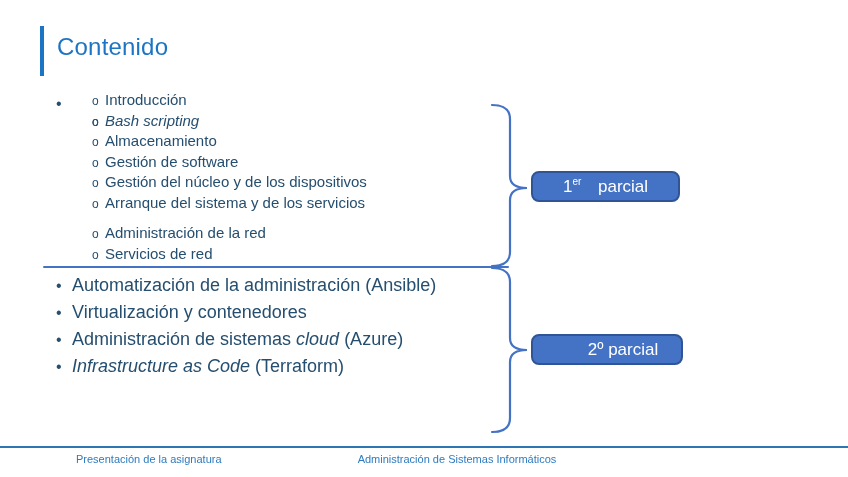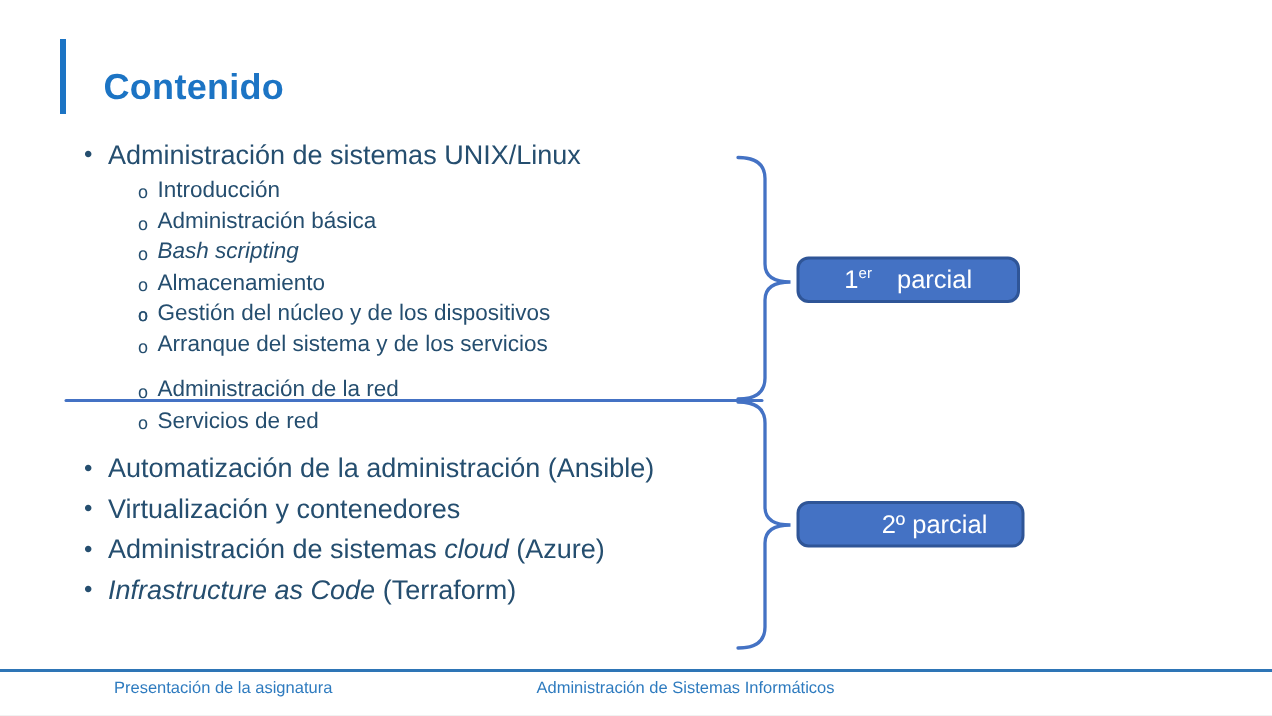--- a/index.html
+++ b/index.html
@@ -10,21 +10,21 @@
     --footer-text:#2E7BBF;
     --footer-line:#2E75B6;
   }
   html,body{margin:0;padding:0;background:#e8e8e8;}
   .slide{
     position:relative;width:848px;height:477px;background:#ffffff;
     font-family:"Liberation Sans", sans-serif;overflow:hidden;margin:0 auto;
   }
   
   .title-bar{position:absolute;left:40px;top:26px;width:4px;height:50px;background:var(--accent);}
-  .page-title{position:absolute;left:57px;top:33px;margin:12px;font-size:24px;font-weight:700;
+  .page-title{position:absolute;left:57px;top:33px;margin:0;font-size:24px;font-weight:400;
     color:var(--accent);letter-spacing:0.2px;}
   
   .content{position:absolute;left:43px;top:90px;width:480px;color:var(--text);}
   .line{position:relative;white-space:nowrap;}
   .line.main{font-size:18px;line-height:27px;padding-left:29px;}
   .line.sub{font-size:15px;line-height:20.5px;padding-left:62px;}
   .line.main .marker{position:absolute;left:13px;top:0;font-size:16px;}
   .line.sub .marker{position:absolute;left:49px;top:1px;font-size:12px;}
   .line.mt-after-divider{margin-top:10px;}
   .line.mt-group{margin-top:8px;}
@@ -51,26 +51,26 @@
 </style>
 </head>
 <body>
 
 <div class="slide">
 
   <div class="title-bar"></div>
   <h1 class="page-title">Contenido</h1>
 
   <div class="content">
-    <div class="line main"><span class="marker">•</span><span>Administración de sistemas UNIX/Linux</span><span class="it"></span><span></span></div>
+    <div class="line main"><span class="marker">•</span><span class="it"></span><span></span></div>
     <div class="line sub"><span class="marker">o</span><span>Introducción</span><span class="it"></span><span></span></div>
-    <div class="line sub"><span class="marker">o</span><span>Administración básica</span><span class="it"></span><span></span></div>
+    <div class="line sub"><span class="marker">o</span><span class="it"></span><span></span></div>
     <div class="line sub"><span class="marker">o</span><span></span><span class="it">Bash scripting</span><span></span></div>
     <div class="line sub"><span class="marker">o</span><span>Almacenamiento</span><span class="it"></span><span></span></div>
-    <div class="line sub"><span class="marker">o</span><span class="it"></span><span></span></div>
+    <div class="line sub"><span class="marker">o</span><span>Gestión de software</span><span class="it"></span><span></span></div>
     <div class="line sub"><span class="marker">o</span><span>Gestión del núcleo y de los dispositivos</span><span class="it"></span><span></span></div>
     <div class="line sub"><span class="marker">o</span><span>Arranque del sistema y de los servicios</span><span class="it"></span><span></span></div>
     <div class="line sub mt-after-divider"><span class="marker">o</span><span>Administración de la red</span><span class="it"></span><span></span></div>
     <div class="line sub"><span class="marker">o</span><span>Servicios de red</span><span class="it"></span><span></span></div>
     <div class="line main mt-group"><span class="marker">•</span><span>Automatización de la administración (Ansible)</span><span class="it"></span><span></span></div>
     <div class="line main"><span class="marker">•</span><span>Virtualización y contenedores</span><span class="it"></span><span></span></div>
     <div class="line main"><span class="marker">•</span><span>Administración de sistemas </span><span class="it">cloud</span><span> (Azure)</span></div>
     <div class="line main"><span class="marker">•</span><span></span><span class="it">Infrastructure as Code</span><span> (Terraform)</span></div>
   </div>
 

